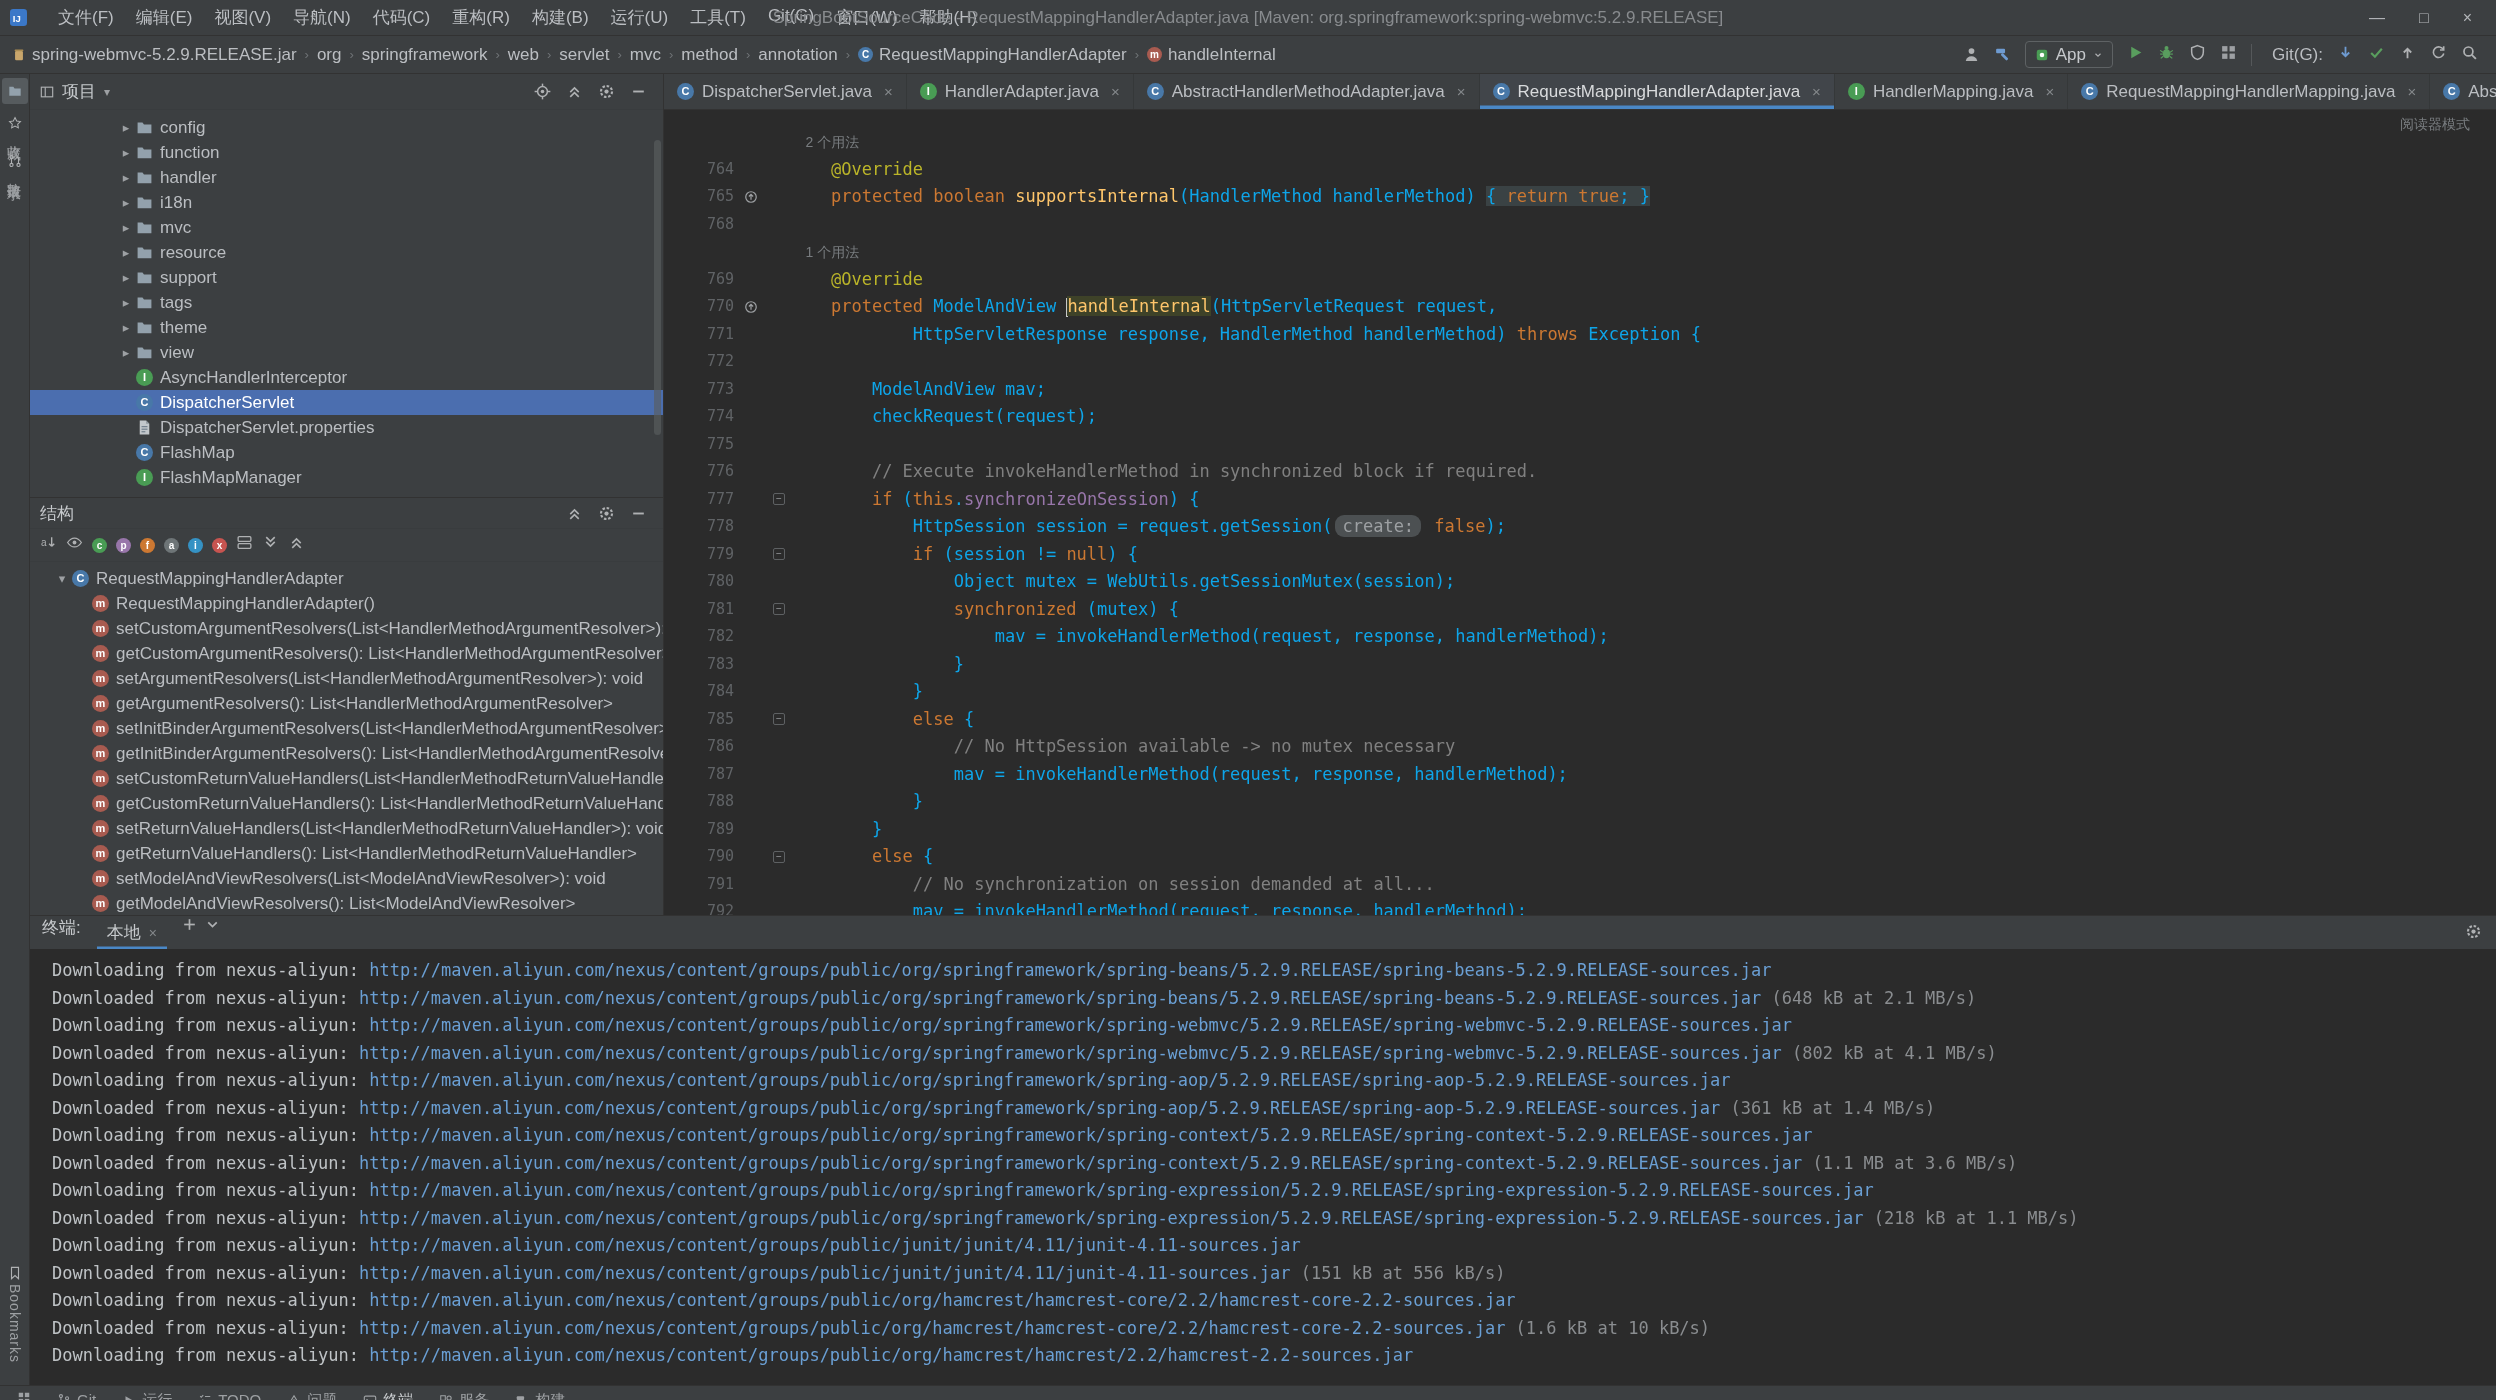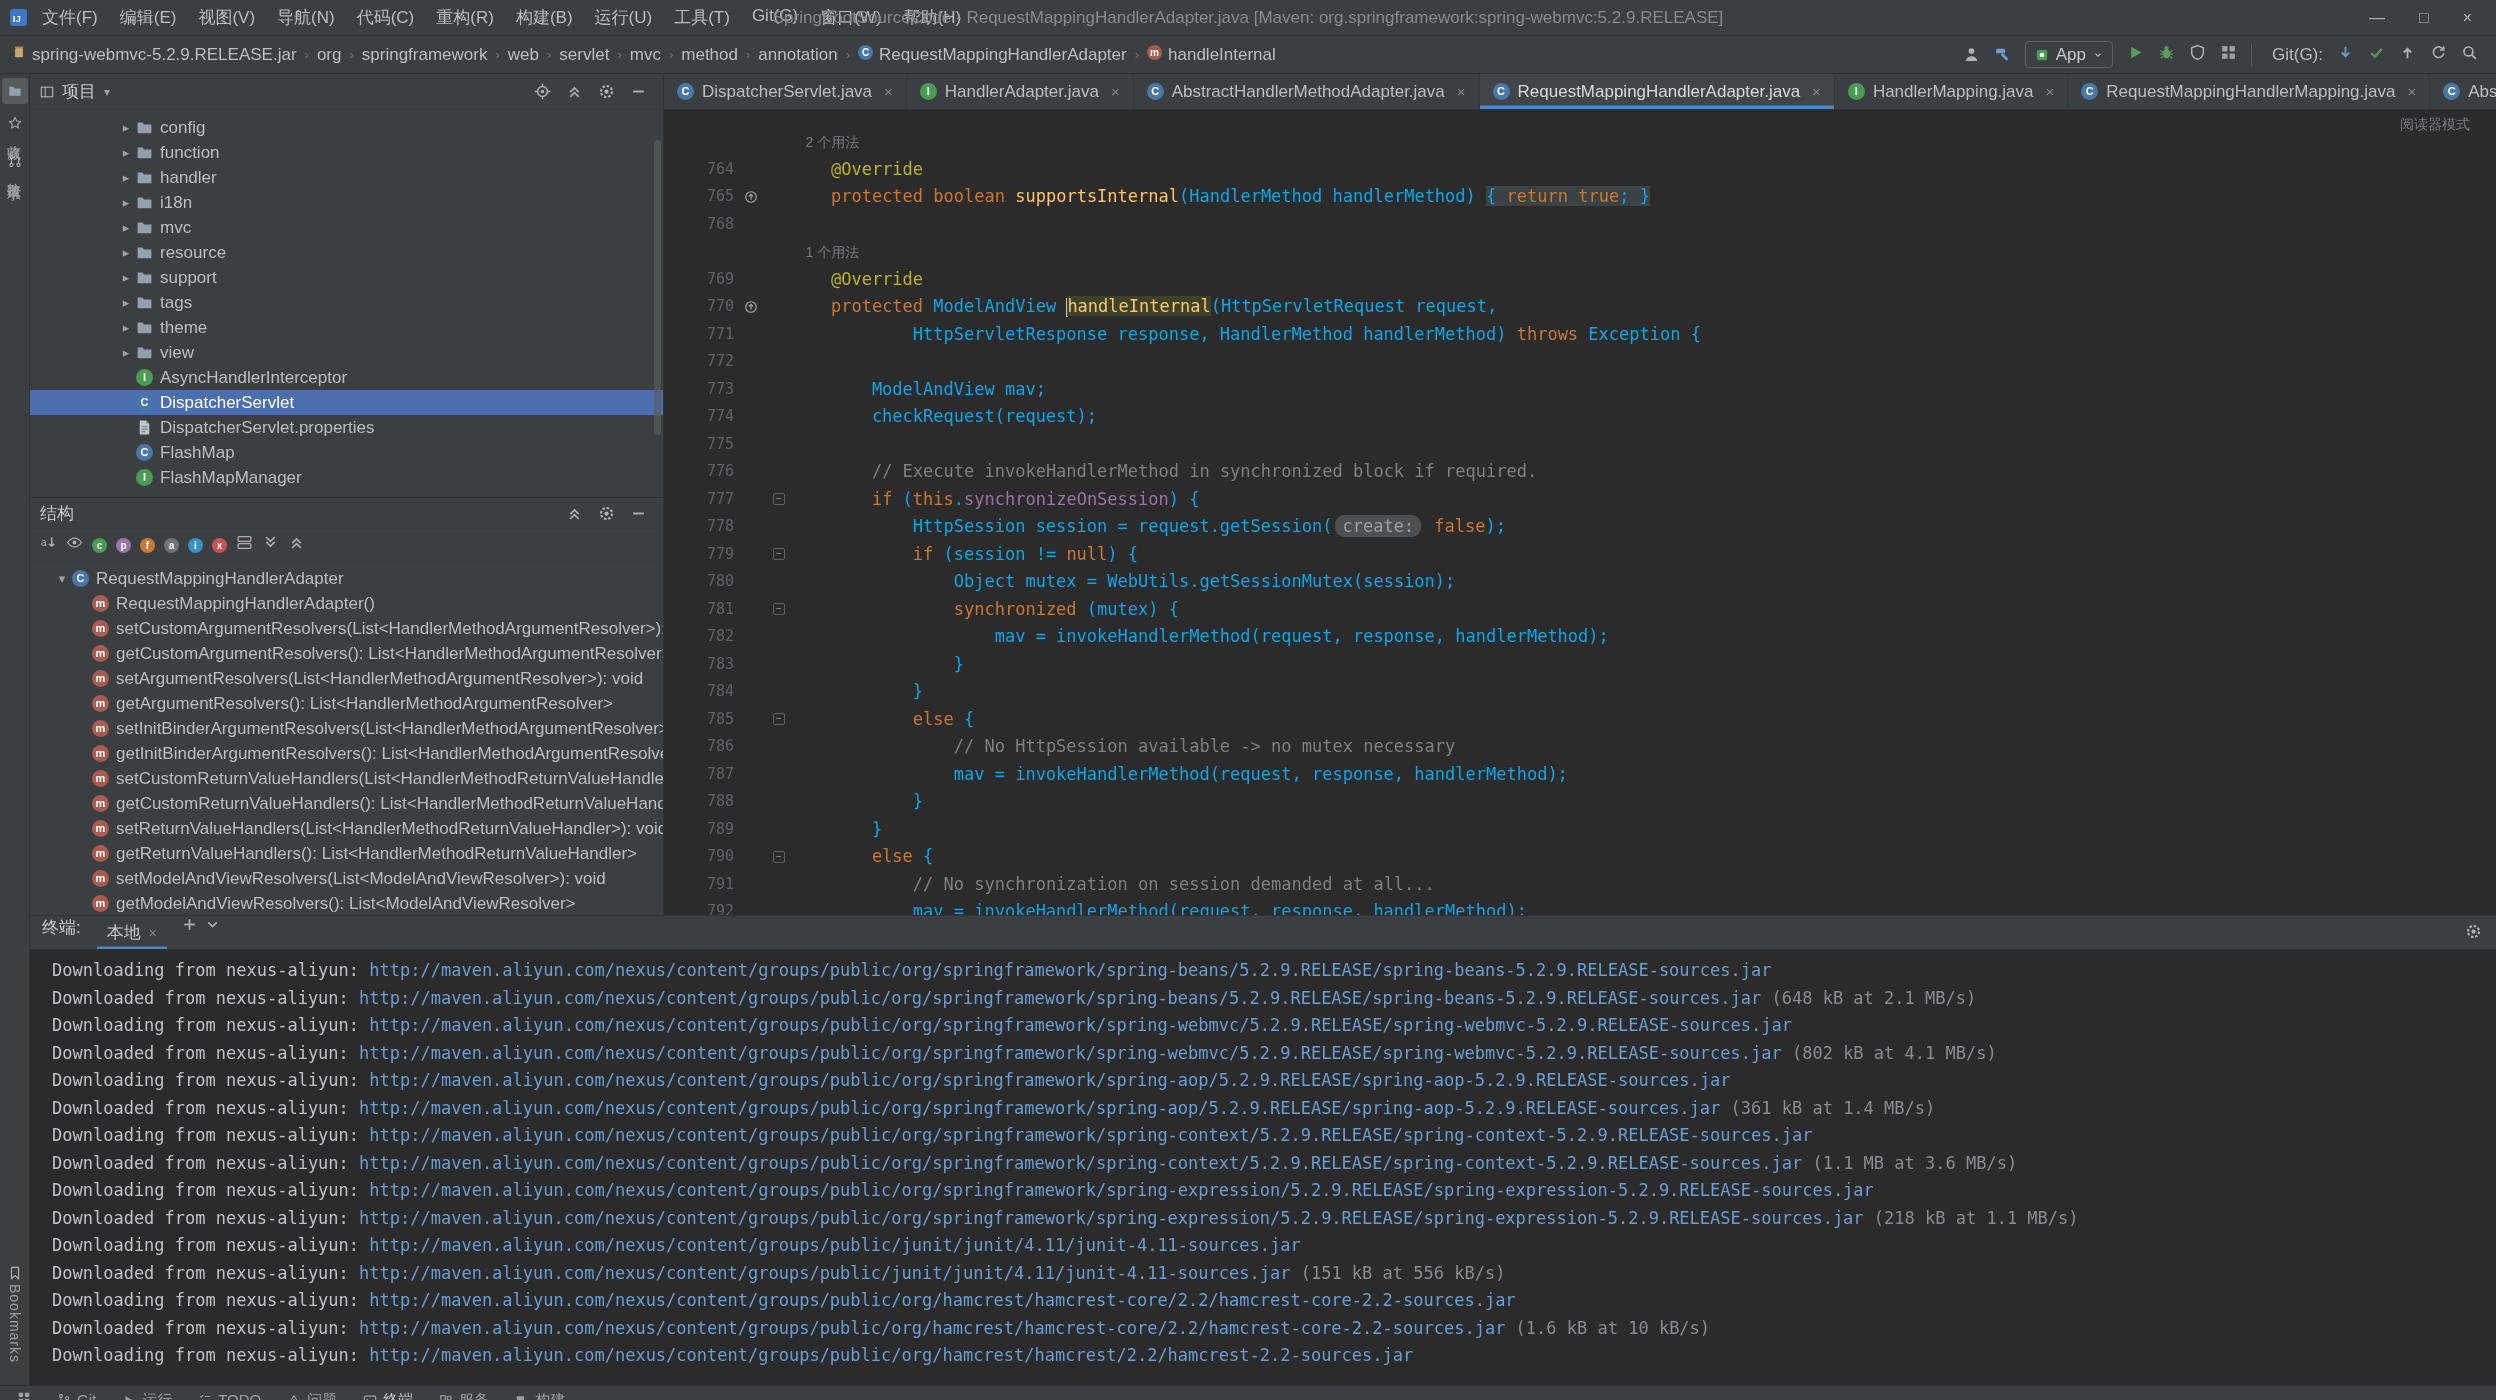--- a/index.html
+++ b/index.html
@@ -2,29 +2,29 @@
 <html><head>
 <meta charset="utf-8">
 <style>
   *{margin:0;padding:0;box-sizing:border-box}
   html,body{width:2496px;height:1400px;overflow:hidden;background:#3c3f41}
   body{font-family:"Liberation Sans","DejaVu Sans",sans-serif;font-size:17px;color:#bbbec2}
   .app{width:2496px;height:1400px;display:flex;flex-direction:column;position:relative}
 
   
   .menubar{height:36px;background:#3c3f41;border-bottom:1px solid #323232;display:flex;align-items:center;padding:0 10px;position:relative;flex:none}
-  .logo{width:20px;height:20px;margin-right:4px;flex:none}
+  .logo{width:20px;height:20px;margin-right:20px;flex:none}
   .menu-item{padding:0 11px;color:#bbbec2;white-space:nowrap}
   .win-title{position:absolute;left:50%;transform:translateX(-50%);color:#888b8e;white-space:nowrap}
   .win-controls{margin-left:auto;display:flex;gap:34px;color:#b4b7ba;padding-right:14px;font-size:16px}
 
   
   .toolbar2{height:38px;background:#3c3f41;border-bottom:1px solid #323232;display:flex;align-items:center;padding:0 12px;flex:none}
   .crumbs{display:flex;align-items:center;white-space:nowrap;overflow:hidden}
-  .crumb{color:#bbbec2;display:flex;gap:6px}
+  .crumb{color:#bbbec2;display:flex;align-items:center;gap:6px}
   .crumb-sep{color:#6e7275;margin:0 8px;font-size:13px}
   .tb-right{margin-left:auto;display:flex;align-items:center;gap:14px;flex:none;padding-right:6px}
   .combo{display:flex;align-items:center;gap:7px;border:1px solid #5e6264;border-radius:4px;height:27px;padding:0 9px;color:#c6c9cc}
   .tb-label{color:#bbbec2;margin-left:6px}
   .vdiv{width:1px;height:22px;background:#55585a}
 
   
   .main{flex:1;display:flex;min-height:0}
   .toolstrip{width:30px;background:#3c3f41;border-right:1px solid #323232;display:flex;flex-direction:column;align-items:center;padding:4px 0;flex:none}
   .stool{width:26px;display:flex;flex-direction:column;align-items:center;gap:4px;padding:6px 0;margin-bottom:6px;border-radius:3px;color:#9da0a3}

